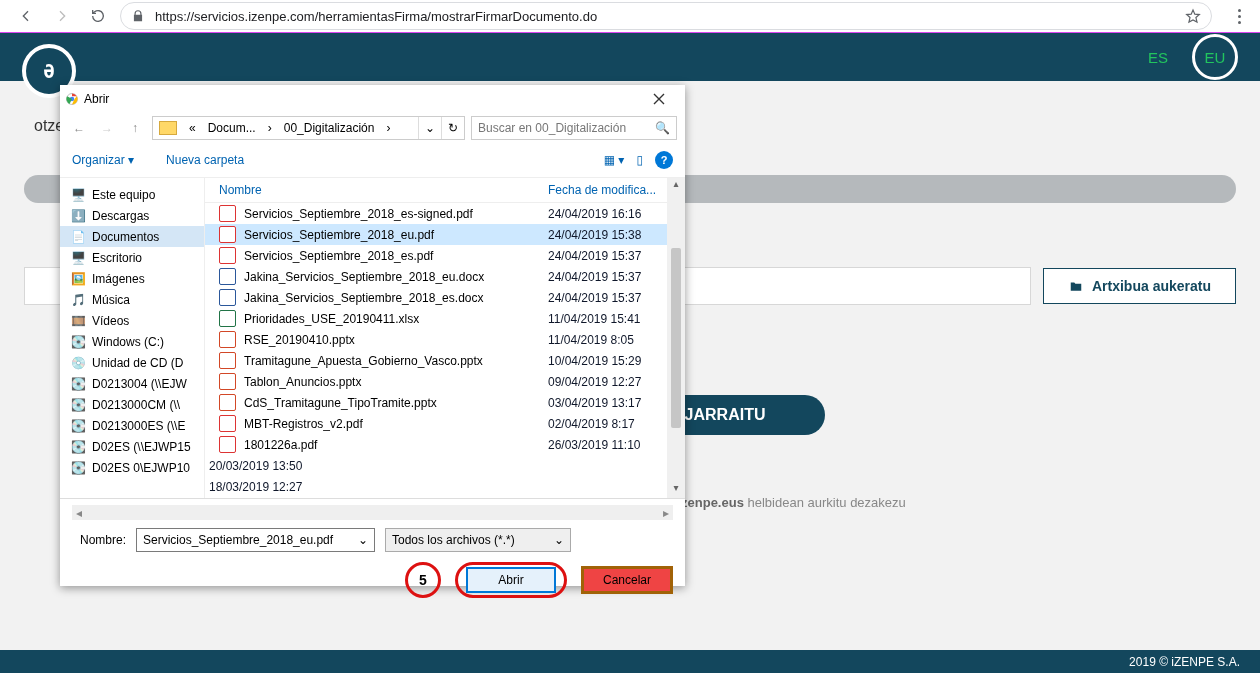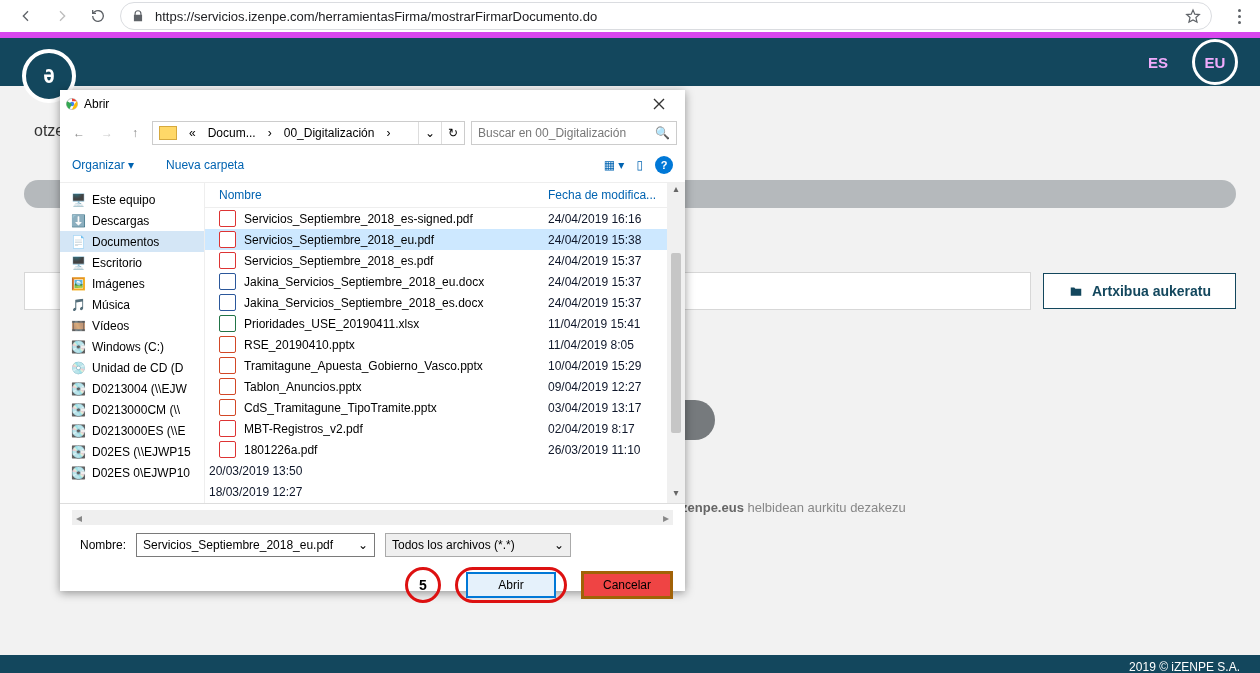--- a/index.html
+++ b/index.html
@@ -1,28 +1,28 @@
 <!DOCTYPE html>
 <html><head>
 <meta charset="utf-8">
 <style>
 html,body{margin:0;padding:0;font-family:"Segoe UI",Arial,sans-serif;font-size:13px;background:#fff;width:1260px;height:673px;overflow:hidden}
-.chromebar{height:32px;display:flex;align-items:center;gap:8px;padding:0 12px;border-bottom:6px solid #d946ef}
+.chromebar{height:32px;display:flex;align-items:center;gap:8px;padding:0 12px;border-bottom:1px solid #d946ef}
 .chromebar svg{width:16px;height:16px}
 .navbtn{display:flex;align-items:center;justify-content:center;width:28px;height:28px;border-radius:50%;color:#5f6368}
 .addr{flex:1;height:26px;border:1px solid #dadce0;border-radius:14px;display:flex;align-items:center;gap:10px;padding:0 10px;font-size:13px;color:#202124}
 .addr .lock{width:14px;height:14px;fill:#5f6368}
 .star{width:16px;height:16px;margin-left:8px;fill:none;stroke:#5f6368;stroke-width:1.8}
 .dots{width:18px;display:flex;flex-direction:column;gap:3px;align-items:center;margin-left:10px}
 .dots span{width:3px;height:3px;border-radius:50%;background:#5f6368}
 .page{position:relative;background:#f2f2f2;height:641px}
 .topband{height:48px;background:#13475d;display:flex;align-items:center;gap:14px;padding:0 22px;color:#fff}
 .logo{width:46px;height:46px;border-radius:50%;border:4px solid #fff;display:flex;align-items:center;justify-content:center;font-family:monospace;font-weight:bold;font-size:19px;color:#fff;margin-top:28px;background:#13475d}
 .langwrap{margin-left:auto;display:flex;gap:14px;align-items:center}
-.lang{width:40px;height:40px;border-radius:50%;display:flex;align-items:center;justify-content:center;font-weight:700;color:#f0abfc;font-size:15px}
+.lang{width:40px;height:40px;border-radius:50%;display:flex;align-items:center;justify-content:center;font-weight:400;color:#22c55e;font-size:15px}
 .lang.active{border:3px solid #fff}
 .body{padding:36px 24px 18px;color:#444}
 .intro{font-size:16px;color:#333;text-align:left;padding-left:10px}
 .step{margin-top:40px;height:28px;border-radius:14px;background:#b5b9bc;color:#fff;font-size:16px;display:flex;align-items:center;justify-content:center}
 .fileRow{margin-top:64px;display:flex;gap:12px;align-items:center;padding-left:0}
 .fileInput{flex:1;height:36px;border:1px solid #d7d7d7;background:#fff}
 .fileBtn{height:36px;border:1px solid #13475d;color:#13475d;font-weight:700;font-size:14px;background:#fff;padding:0 24px;display:flex;align-items:center;gap:8px}
 .actions{margin-top:90px;display:flex;gap:20px;justify-content:center}
 .actbtn{height:40px;border-radius:20px;padding:0 60px;display:flex;align-items:center;justify-content:center;font-weight:800;font-size:16px;color:#fff}
 .actbtn.grey{background:#767a7d}
@@ -131,20 +131,21 @@
       <div class="fileInput"></div>
       <button class="fileBtn">
         <svg width="16" height="14" viewBox="0 0 24 24" fill="#13475d">
             <path d="M3 6h6l2 2h10v12H3z"></path>
           </svg>
         <span>Artxibua aukeratu</span>
       </button>
     </div>
     <div class="actions">
       <div class="actbtn grey">ZTATU</div>
+      <div class="actbtn blue">JARRAITU</div>
     </div>
     <div class="footer1">
       <span>Izenpe zerbitzuei buruzko informazio guztia </span><a>http://www.izenpe.eus</a><span> helbidean aurkitu dezakezu</span>
     </div>
   </div>
   <div class="footer2">2019 © iZENPE S.A.</div>
 
   <div class="dialog">
     <div class="dlgTitle">
       <span class="chromeDot">

